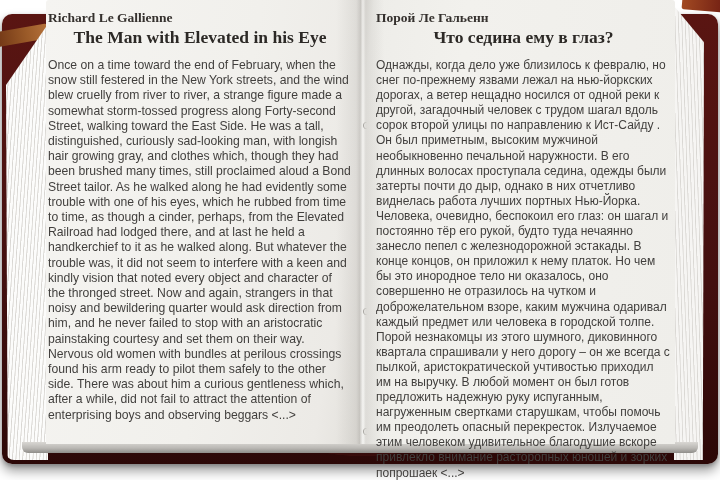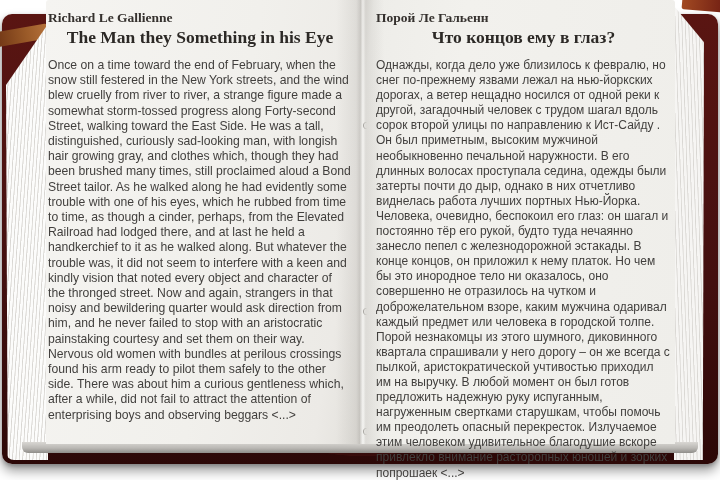--- a/index.html
+++ b/index.html
@@ -128,29 +128,29 @@
   <div class="cover-corner-tl"></div>
   <div class="cover-corner-tr"></div>
 
   <div class="stack-left"></div>
   <div class="stack-right"></div>
   <div class="pages-bottom"></div>
 
   <div class="page page-left">
     <div class="page-inner">
       <div class="author">Richard Le Gallienne</div>
-      <div class="title">The Man they Something in his Eye</div>
+      <div class="title">The Man with Elevated in his Eye</div>
       <div class="body-text">Once on a time toward the end of February, when the snow still festered in the New York streets, and the wind blew cruelly from river to river, a strange figure made a somewhat storm-tossed progress along Forty-second Street, walking toward the East Side. He was a tall, distinguished, curiously sad-looking man, with longish hair growing gray, and clothes which, though they had been brushed many times, still proclaimed aloud a Bond Street tailor. As he walked along he had evidently some trouble with one of his eyes, which he rubbed from time to time, as though a cinder, perhaps, from the Elevated Railroad had lodged there, and at last he held a handkerchief to it as he walked along. But whatever the trouble was, it did not seem to interfere with a keen and kindly vision that noted every object and character of the thronged street. Now and again, strangers in that noisy and bewildering quarter would ask direction from him, and he never failed to stop with an aristocratic painstaking courtesy and set them on their way. Nervous old women with bundles at perilous crossings found his arm ready to pilot them safely to the other side. There was about him a curious gentleness which, after a while, did not fail to attract the attention of enterprising boys and observing beggars &lt;...&gt;</div>
     </div>
   </div>
 
   <div class="page page-right">
     <div class="page-inner">
       <div class="author">Порой Ле Гальенн</div>
-      <div class="title">Что концов ему в глаз?</div>
+      <div class="title">Что седина ему в глаз?</div>
       <div class="body-text">Однажды, когда дело уже близилось к февралю, но снег по-прежнему язвами лежал на нью-йоркских дорогах, а ветер нещадно носился от одной реки к другой, загадочный человек с трудом шагал вдоль сорок второй улицы по направлению к Ист-Сайду . Он был приметным, высоким мужчиной необыкновенно печальной наружности. В его длинных волосах проступала седина, одежды были затерты почти до дыр, однако в них отчетливо виднелась работа лучших портных Нью-Йорка. Человека, очевидно, беспокоил его глаз: он шагал и постоянно тёр его рукой, будто туда нечаянно занесло пепел с железнодорожной эстакады. В конце концов, он приложил к нему платок. Но чем бы это инородное тело ни оказалось, оно совершенно не отразилось на чутком и доброжелательном взоре, каким мужчина одаривал каждый предмет или человека в городской толпе. Порой незнакомцы из этого шумного, диковинного квартала спрашивали у него дорогу – он же всегда с пылкой, аристократической учтивостью приходил им на выручку. В любой момент он был готов предложить надежную руку испуганным, нагруженным свертками старушкам, чтобы помочь им преодолеть опасный перекресток. Излучаемое этим человеком удивительное благодушие вскоре привлекло внимание расторопных юношей и зорких попрошаек &lt;...&gt;</div>
     </div>
   </div>
 
   <div class="gutter-shadow"></div>
   <div class="curl-tick tick-1"></div>
   <div class="curl-tick tick-2"></div>
   <div class="curl-tick tick-3"></div>
 
 </div>

